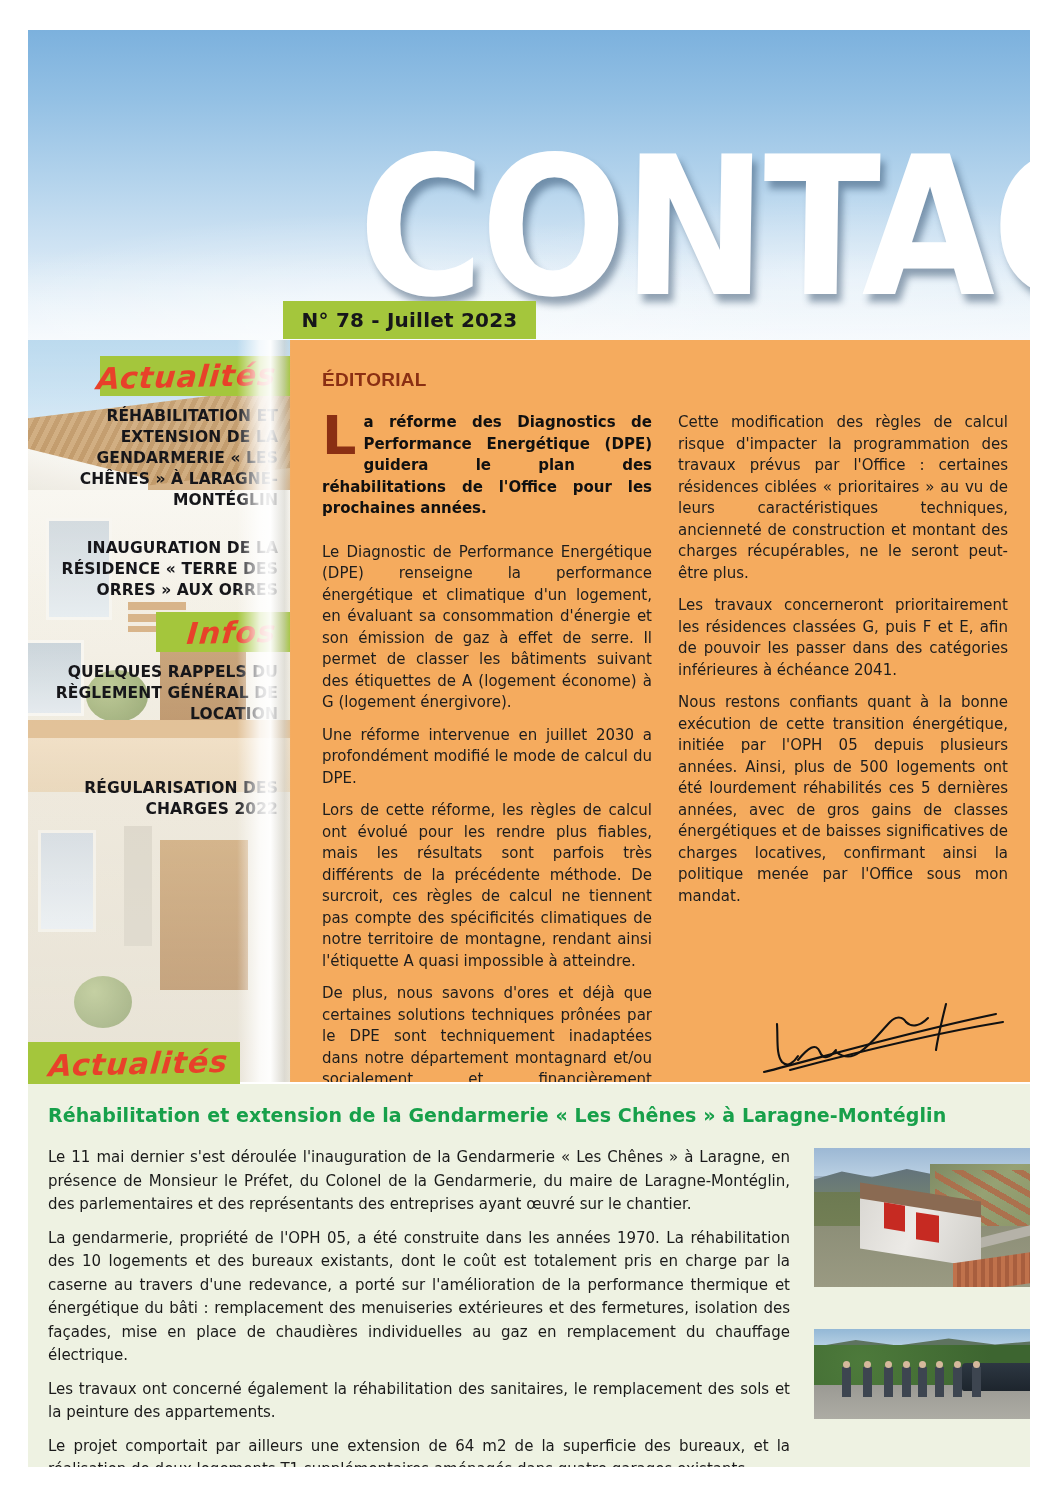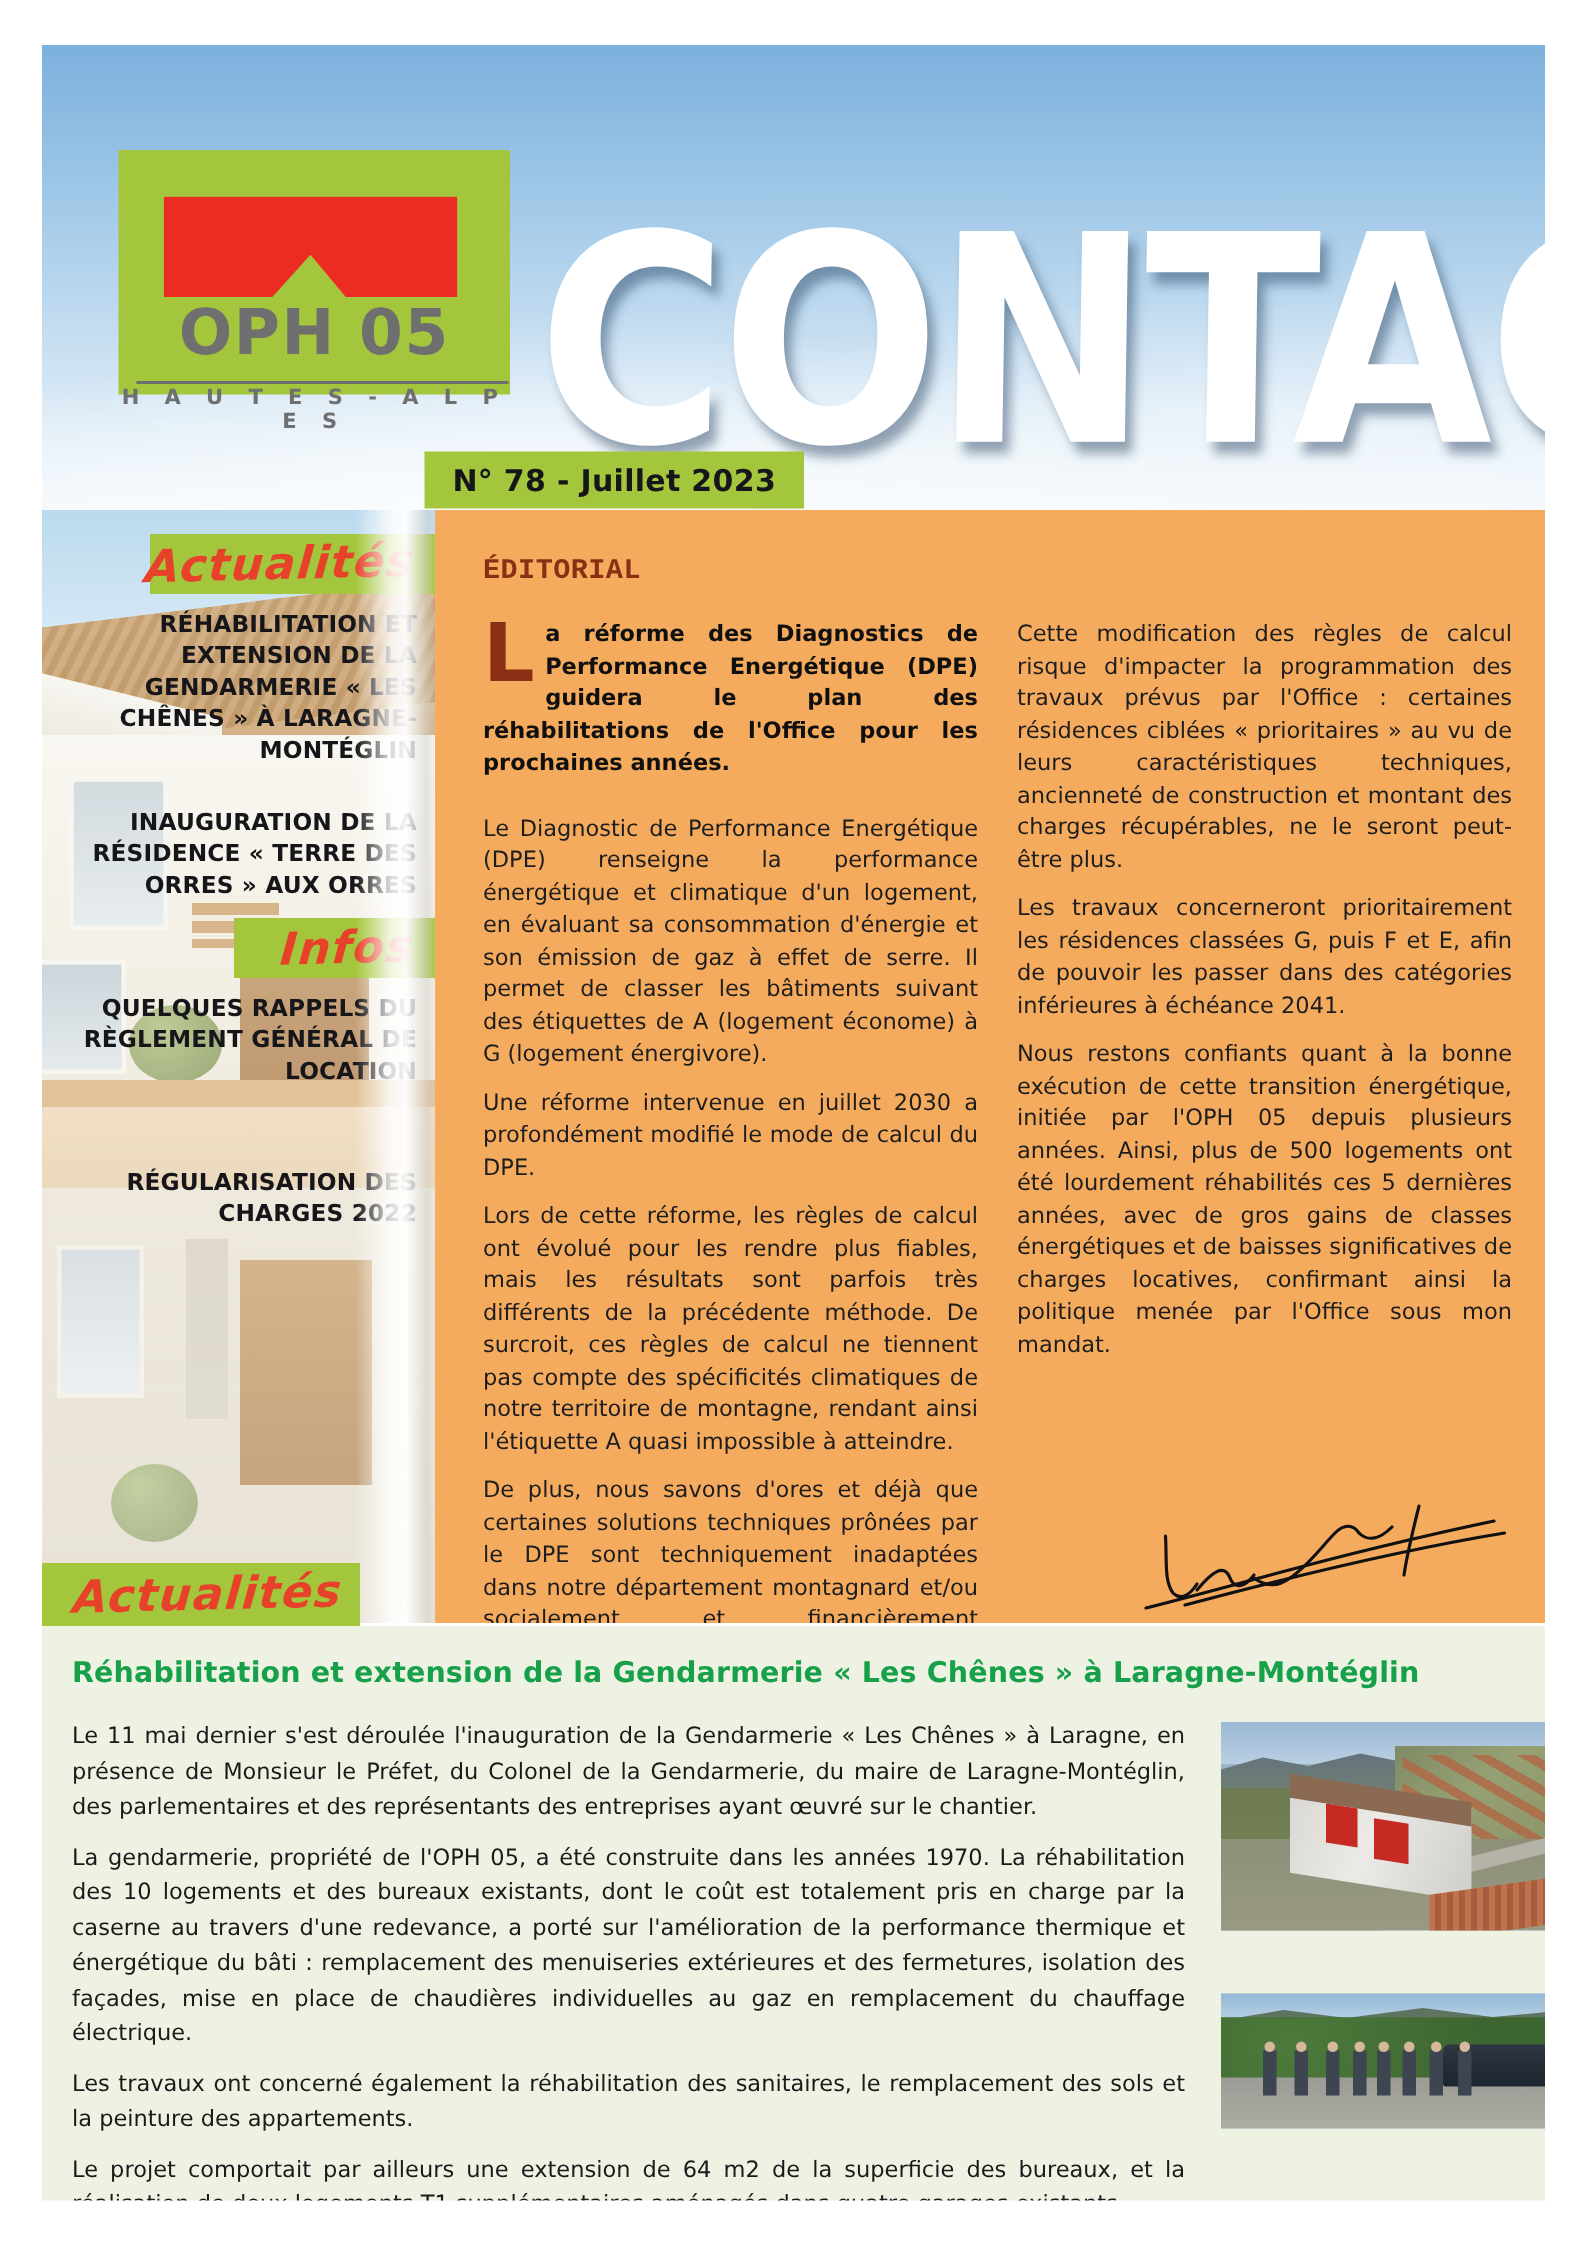--- a/index.html
+++ b/index.html
@@ -215,21 +215,21 @@
   
   #editorial {
     position: absolute;
     left: 290px; top: 340px;
     width: 740px; height: 742px;
     background: #f5ab5e;
     overflow: hidden;
   }
   #edito-heading {
     position: absolute; left: 32px; top: 29px;
-    font-family: Liberation Mono, monospace;
+    font-family: Liberation Sans, sans-serif;
     font-size: 19px; font-weight: bold;
     color: #8a2f13;
     letter-spacing: 0.3px;
   }
   .ed-col {
     position: absolute;
     top: 72px;
     width: 330px;
     font-family: "DejaVu Sans", sans-serif;
     font-size: 15px;
@@ -354,27 +354,20 @@
   }
 </style>
 </head>
 <body>
 
 <div id="page">
 
   <div id="header">
     <div id="header-sky-haze"></div>
 
-    <div id="logo">
-      <div id="logo-greenbox"></div>
-      <div id="logo-roof"></div>
-      <div id="logo-oph-text">OPH 05</div>
-      <div id="logo-rule"></div>
-      <div id="logo-sub">H A U T E S  -  A L P E S</div>
-    </div>
 
     <div id="contact-title">CONTACT</div>
   </div>
 
   <div id="issue-banner">
     <span id="issue-banner-label">N° 78 - Juillet 2023</span>
   </div>
 
   <div id="sidebar">
     <div class="sb-shape" id="sb-sky"></div>

